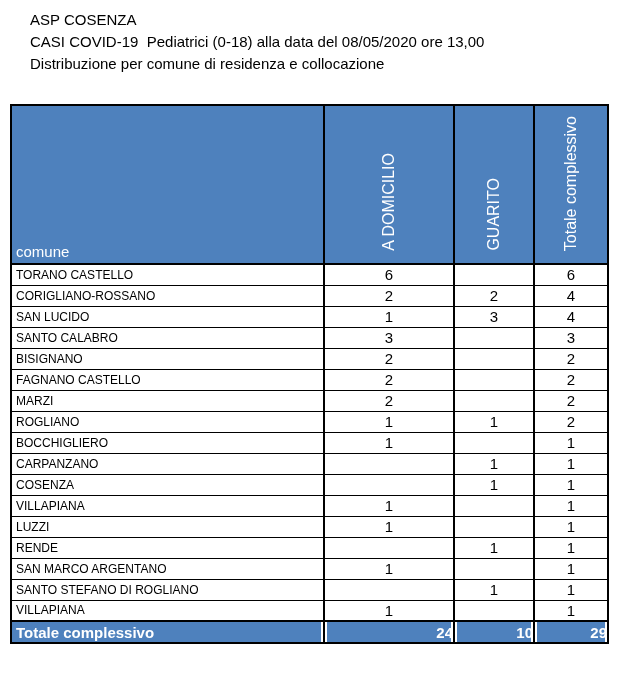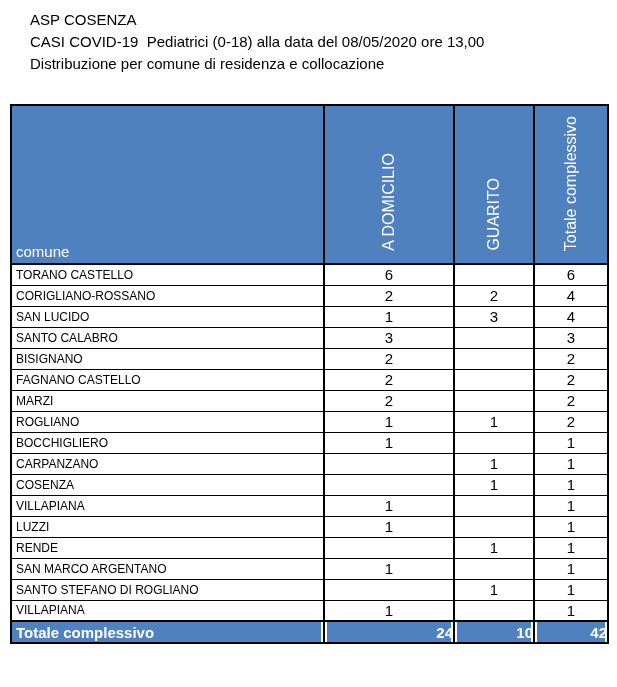--- a/index.html
+++ b/index.html
@@ -227,16 +227,16 @@
         <td class="num-cell">1</td>
         <td class="num-cell"></td>
         <td class="num-cell">1</td>
       </tr>
     </tbody>
   <tfoot>
     <tr>
       <td class="total-label">Totale complessivo</td>
       <td class="total-num">24</td>
       <td class="total-num">10</td>
-      <td class="total-num">42</td>
+      <td class="total-num">29</td>
     </tr>
   </tfoot>
 </table>
 
 </body></html>

